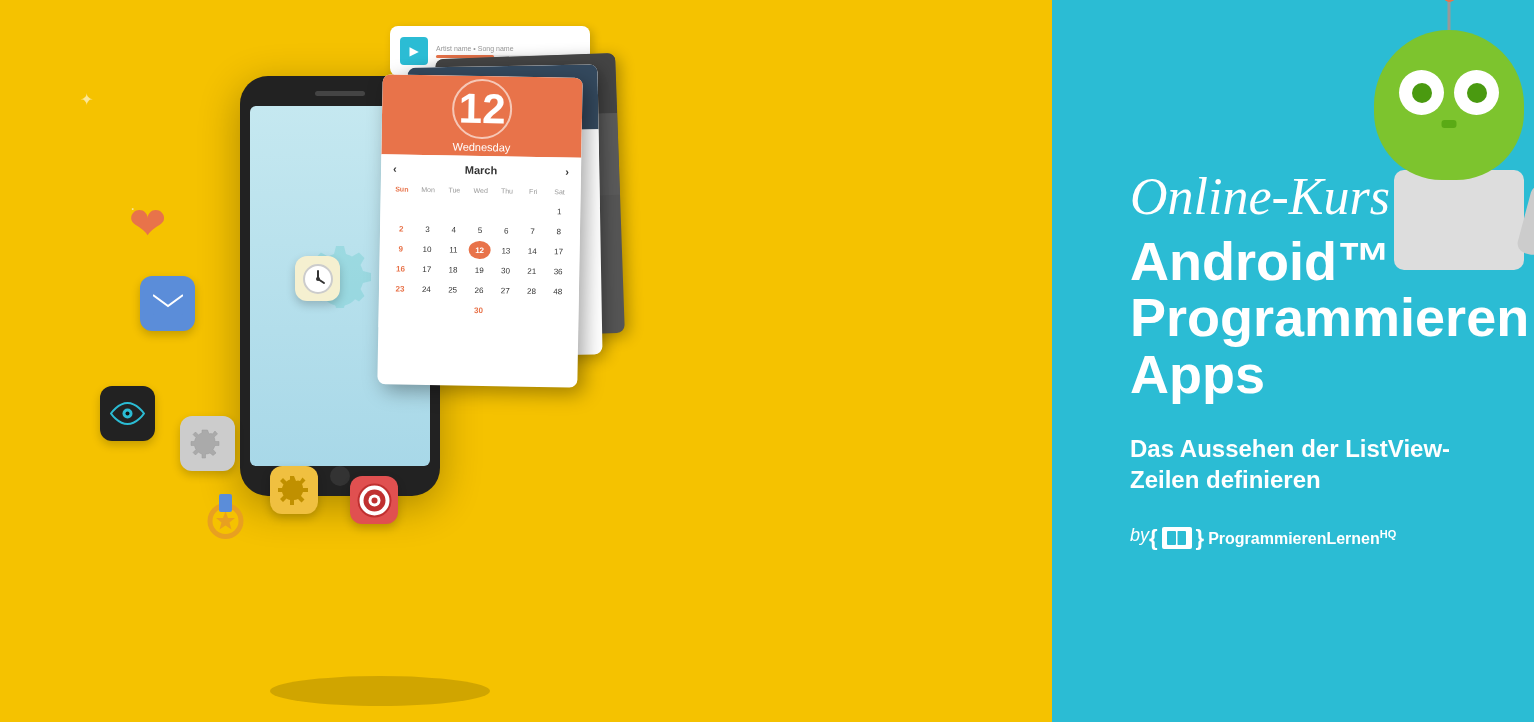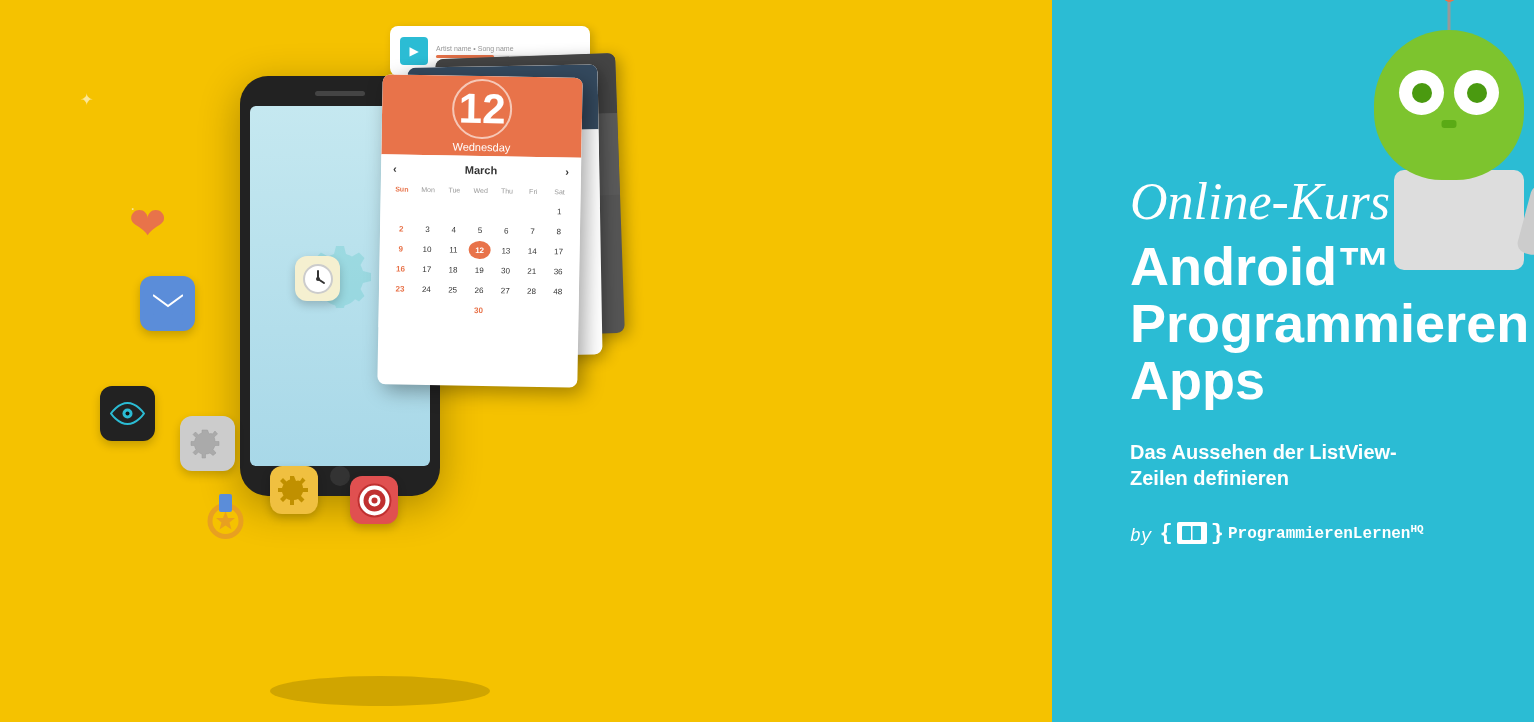--- a/index.html
+++ b/index.html
@@ -453,32 +453,30 @@
 
     .lesson-label {
       color: white;
       font-size: 20px;
       font-weight: normal;
       margin-bottom: 8px;
     }
 
     .lesson-title {
       color: white;
-      font-size: 20px;
+      font-size: 24px;
       font-weight: bold;
       line-height: 1.3;
       margin-bottom: 30px;
     }
 
     .branding {
       display: flex;
-      align-items: flex-end;
-      gap: 8px;
-      color: white;
-      font-family: Liberation Mono, monospace;
+      align-items: flex-start;
+      color: white;
     }
 
     .branding-by {
       font-size: 18px;
       font-style: italic;
       color: white;
     }
 
     .branding-logo {
       display: flex;

